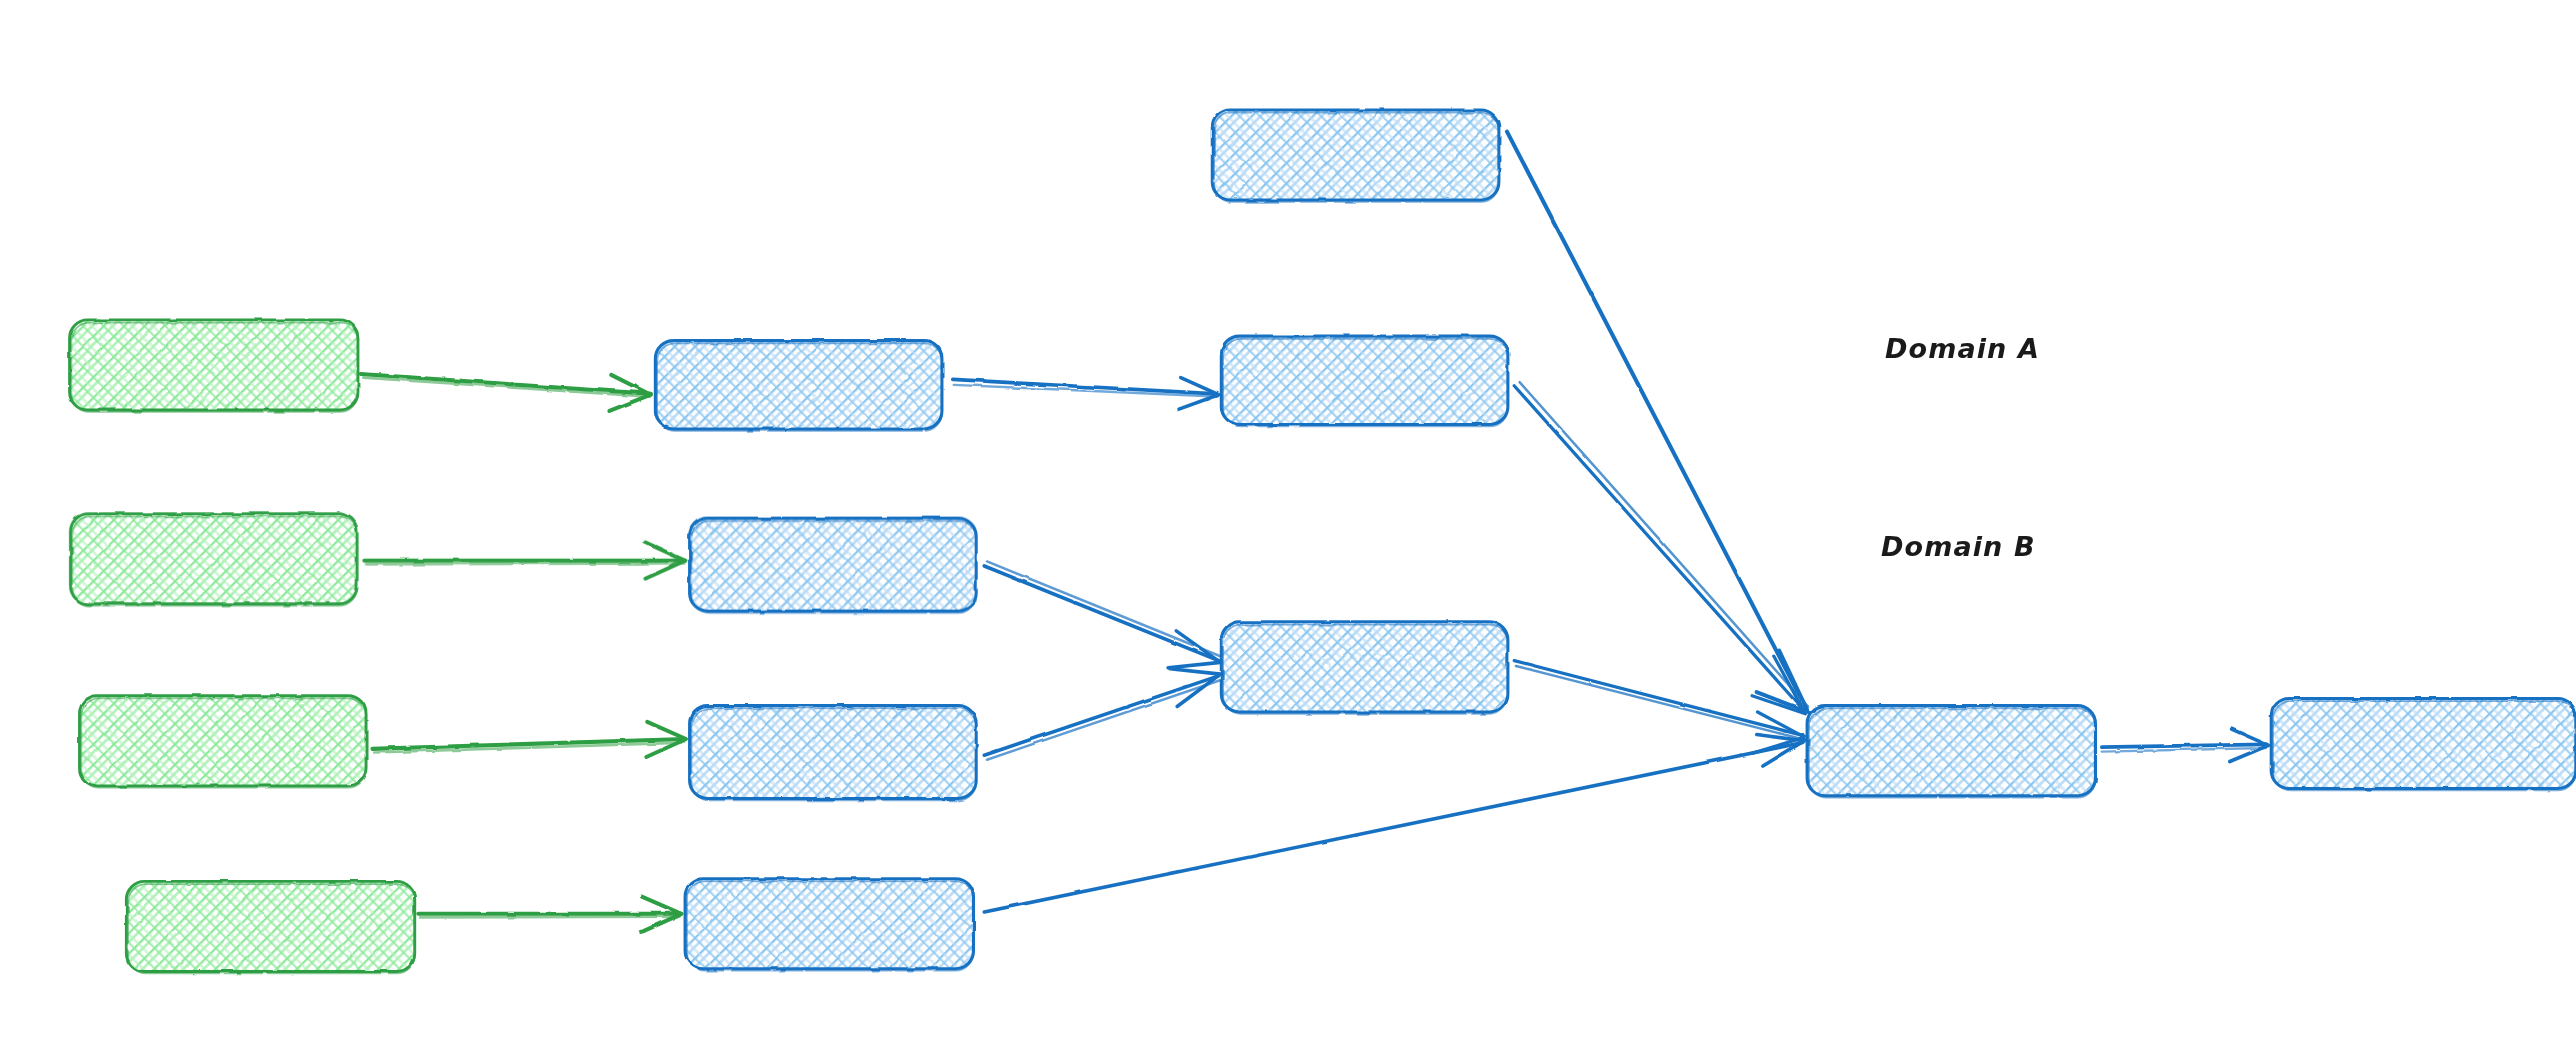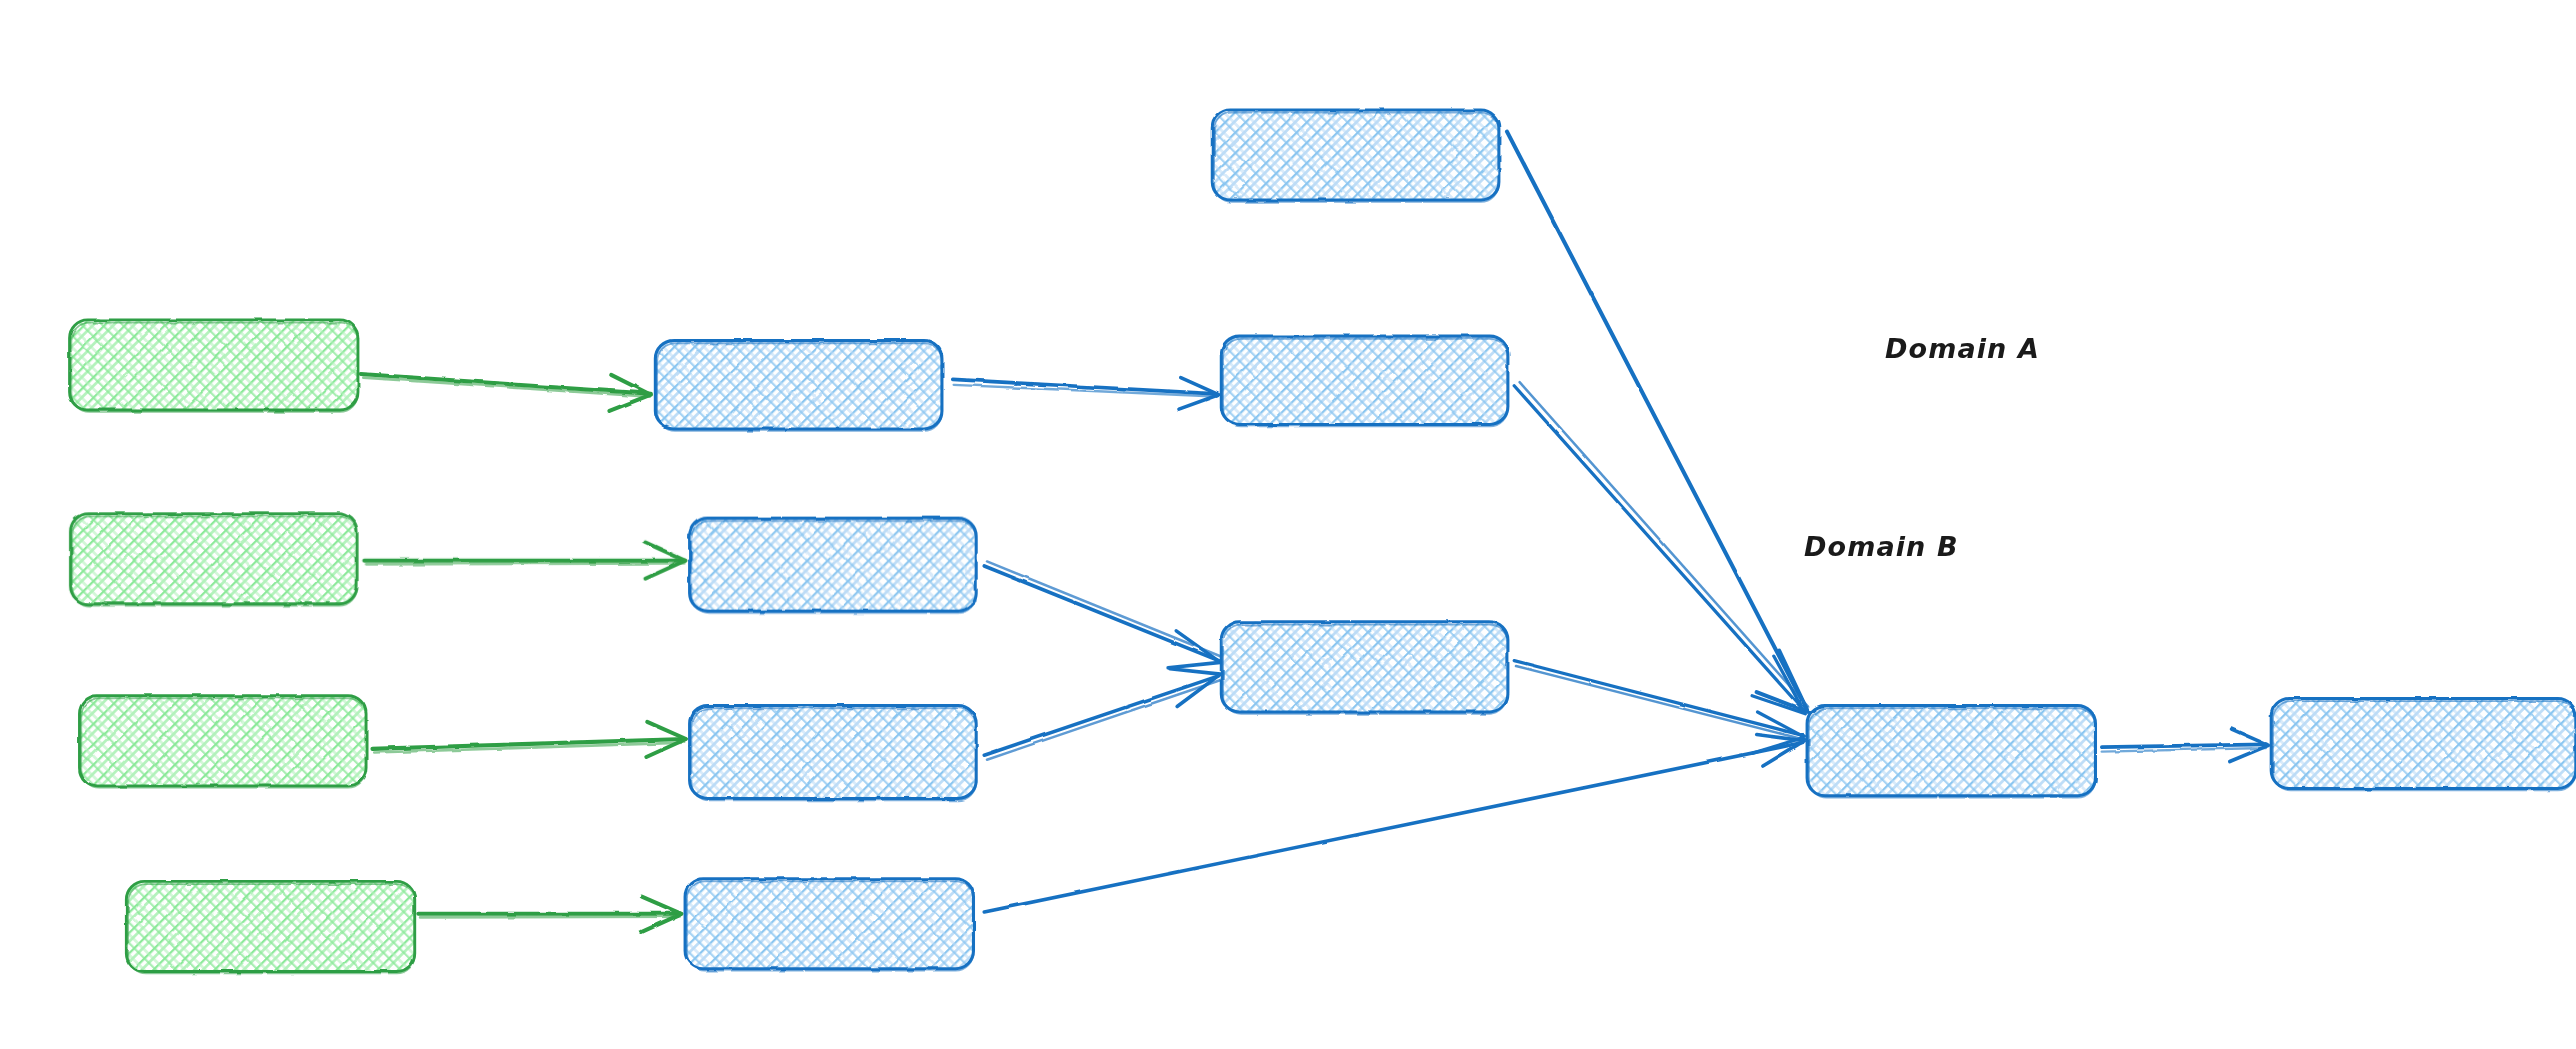--- a/index.html
+++ b/index.html
@@ -240,16 +240,16 @@
       </g>
     </g>
 
     <g>
       <line x1="16" y1="518" x2="2682" y2="518" stroke="#343a40" stroke-width="4.5" stroke-linecap="butt" stroke-dasharray="30 22" filter="url(#rough2)"></line>
     </g>
   </svg>
 
   <div class="domain-label" style="left:1885px; top:333px;">Domain A</div>
 
-  <div class="domain-label" style="left:1804px; top:531px;">Domain B</div>
+  <div class="domain-label" style="left:1881px; top:531px;">Domain B</div>
 
 </div>
 
 
 </body></html>

